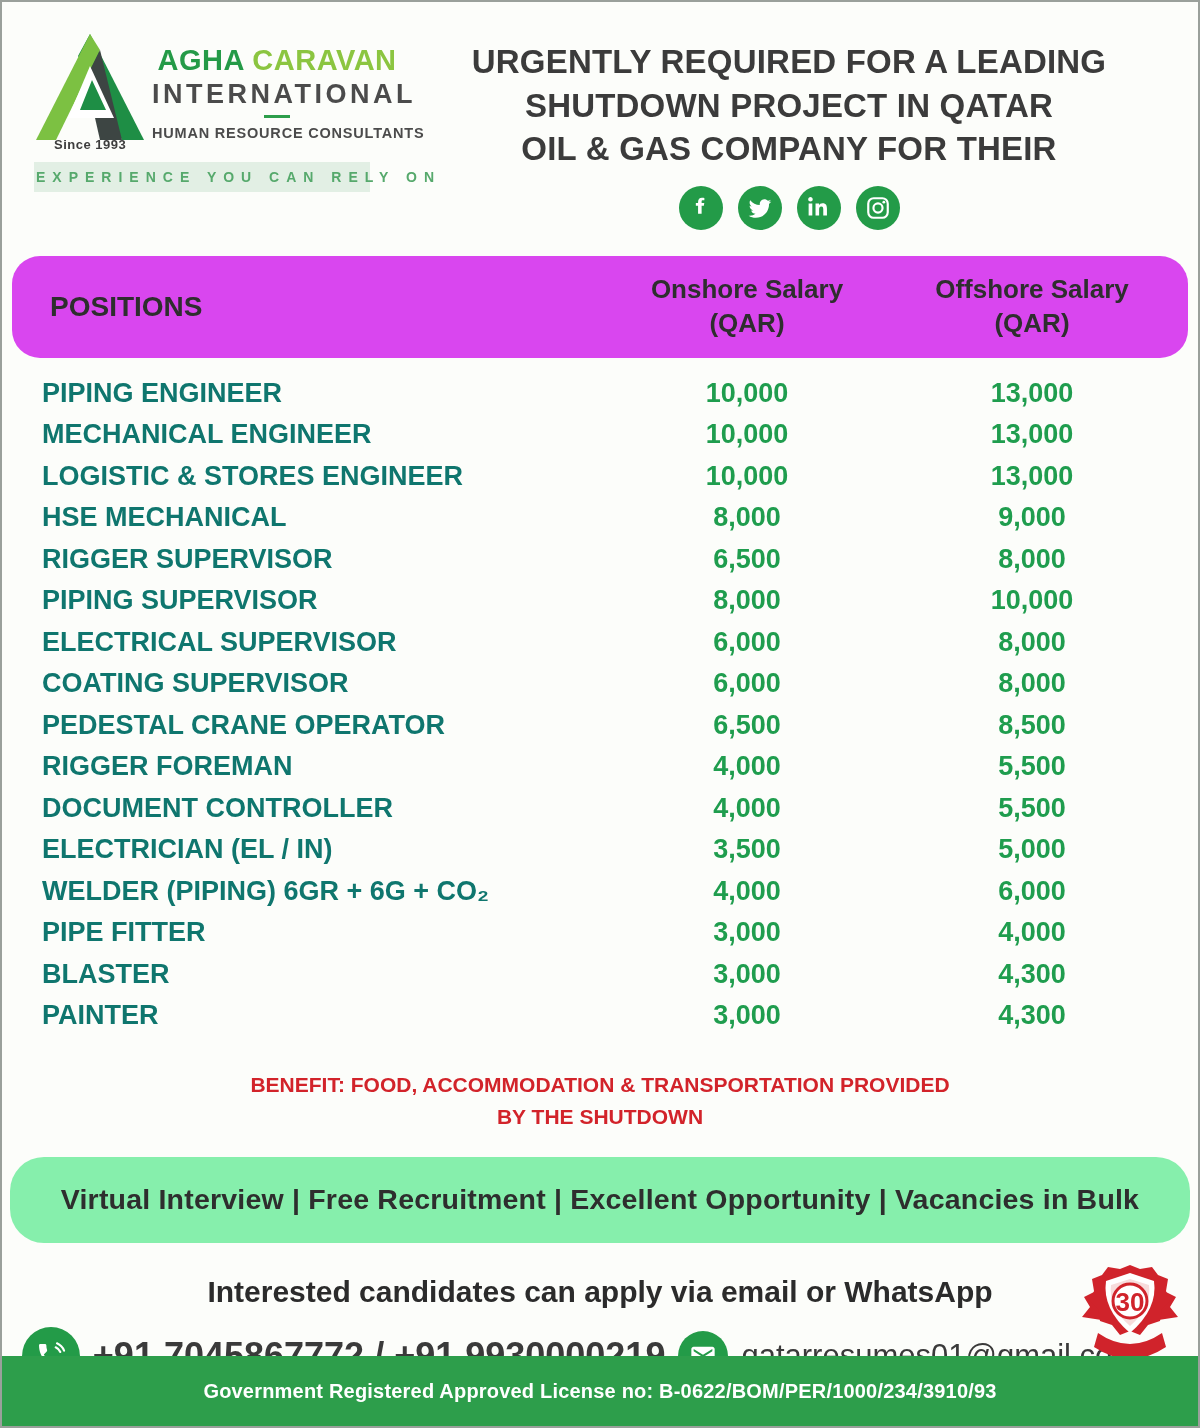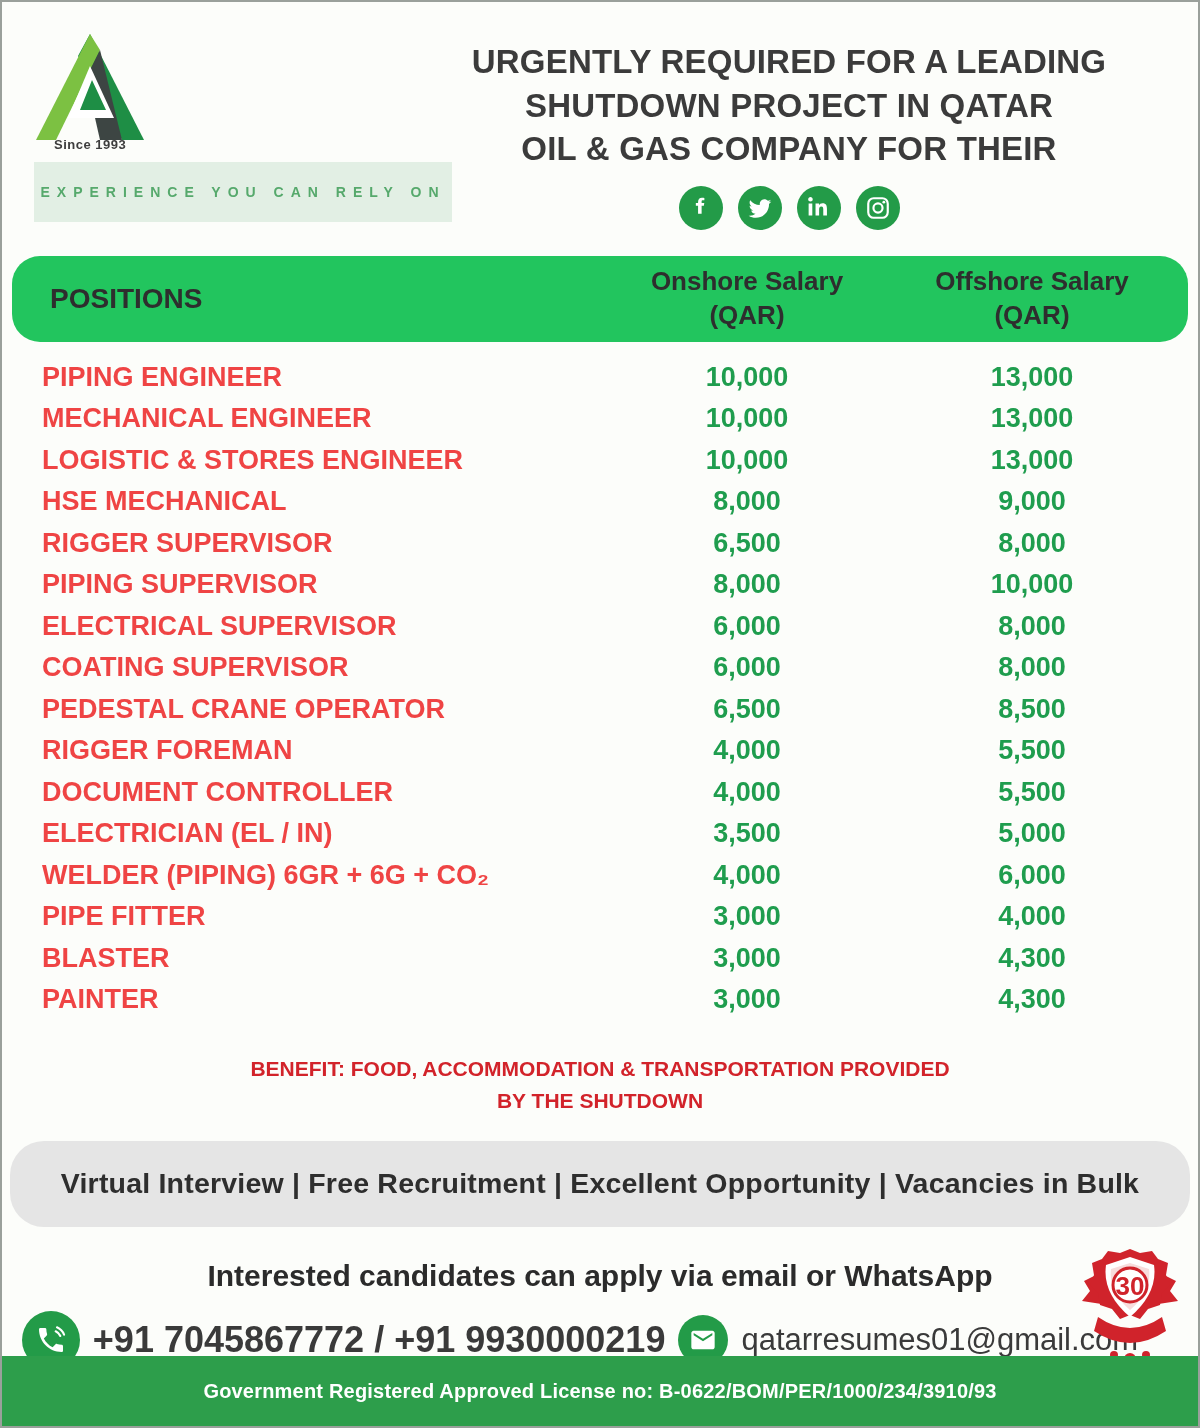--- a/index.html
+++ b/index.html
@@ -27,58 +27,58 @@
   .logo-text { padding-top:12px; margin-left:6px; text-align:center; width:250px; }
   .logo-name { font-size:29px; font-weight:800; letter-spacing:0.5px; white-space:nowrap; }
   .logo-name .n1 { color:#249a47; }
   .logo-name .n2 { color:#8bc540; }
   .logo-intl { font-size:27px; font-weight:600; color:#4b4b4b; letter-spacing:3.5px; margin-top:2px; white-space:nowrap; }
   .logo-dash { width:26px; height:3px; background:#2d9e4b; margin:5px auto 7px auto; }
   .logo-division { font-size:14.5px; font-weight:700; color:#4b4b4b; letter-spacing:0.8px; white-space:nowrap; }
   .slogan-strip {
     margin-top:8px; background:#e2efe4; color:#56a96c;
     font-size:14px; font-weight:700; letter-spacing:7px;
-    text-align:center; padding:22px 2px; width:418px; white-space:nowrap;
+    text-align:center; padding:7px 2px; width:336px; white-space:nowrap;
   }
 
   .title-block { flex:1; text-align:center; padding-top:8px; }
   .main-title { font-size:33px; line-height:1.32; color:#3b3b3b; font-weight:800; letter-spacing:0.2px; }
   .social-row { margin-top:15px; display:flex; justify-content:center; gap:15px; }
   .social-icon {
     width:44px; height:44px; border-radius:50%;
     background:#239b48; display:flex; align-items:center; justify-content:center;
     cursor:pointer;
   }
   .social-icon svg { display:block; }
 
   
   .grid-row { display:grid; grid-template-columns:600px 270px 300px; }
 
   .thead {
     margin:26px 10px 0 10px;
-    background:#22c55e; border-radius:28px;
-    align-items:center; height:86px;
+    background:#d946ef; border-radius:28px;
+    align-items:center; height:102px;
   }
   .th-pos { font-size:28px; font-weight:800; color:#2e2e2e; padding-left:38px; }
   .th-col { text-align:center; font-size:26px; font-weight:800; color:#2e2e2e; line-height:1.3; }
 
   .tbody { margin:15px 10px 0 10px; }
   .trow { height:41.5px; align-items:center; }
-  .td-pos { font-size:27px; font-weight:800; color:#ef4444; padding-left:30px; white-space:nowrap; }
+  .td-pos { font-size:27px; font-weight:800; color:#0f766e; padding-left:30px; white-space:nowrap; }
   .td-val { font-size:27px; font-weight:800; color:#1f9d4e; text-align:center; }
 
   
   .benefit {
     margin-top:32px; text-align:center;
     color:#d2232a; font-size:21px; font-weight:800; line-height:1.55;
   }
 
   
   .highlight-bar {
-    margin:23px 8px 0 8px; background:#e5e5e5; border-radius:34px; height:86px;
+    margin:23px 8px 0 8px; background:#86efac; border-radius:34px; height:86px;
     display:flex; align-items:center; justify-content:center;
     font-size:28.5px; font-weight:800; color:#2e2e2e; letter-spacing:0.2px;
   }
 
   
   .apply-section { position:relative; margin-top:32px; text-align:center; }
   .apply-text { font-size:30px; font-weight:800; color:#2b2b2b; }
   .badge { position:absolute; right:16px; top:-16px; width:104px; height:130px; }
 
   .contact-row {
@@ -114,20 +114,29 @@
       <div class="logo-row">
         <div class="logo-mark">
           <svg width="112" height="122" viewBox="0 0 112 122">
             <polygon points="56,2 110,108 88,108 44,24" fill="#1e8e45"></polygon>
             <polygon points="56,2 2,108 22,108 66,18" fill="#7cc142"></polygon>
             <polygon points="66,18 88,108 66,108 52,46" fill="#3d4543"></polygon>
             <polygon points="56,34 80,86 34,86" fill="#ffffff"></polygon>
             <polygon points="58,48 72,78 46,78" fill="#1e8e45"></polygon>
           </svg>
           <span class="since-label">Since 1993</span>
+        </div>
+        <div class="logo-text">
+          <div class="logo-name">
+            <span class="n1">AGHA</span>
+            <span class="n2">CARAVAN</span>
+          </div>
+          <div class="logo-intl">INTERNATIONAL</div>
+          <div class="logo-dash"></div>
+          <div class="logo-division">HUMAN RESOURCE CONSULTANTS</div>
         </div>
       </div>
       <div class="slogan-strip">EXPERIENCE YOU CAN RELY ON</div>
     </div>
 
     <div class="title-block">
       <div class="main-title">
         <div>URGENTLY REQUIRED FOR A LEADING</div>
         <div>SHUTDOWN PROJECT IN QATAR</div>
         <div>OIL &amp; GAS COMPANY FOR THEIR</div>

